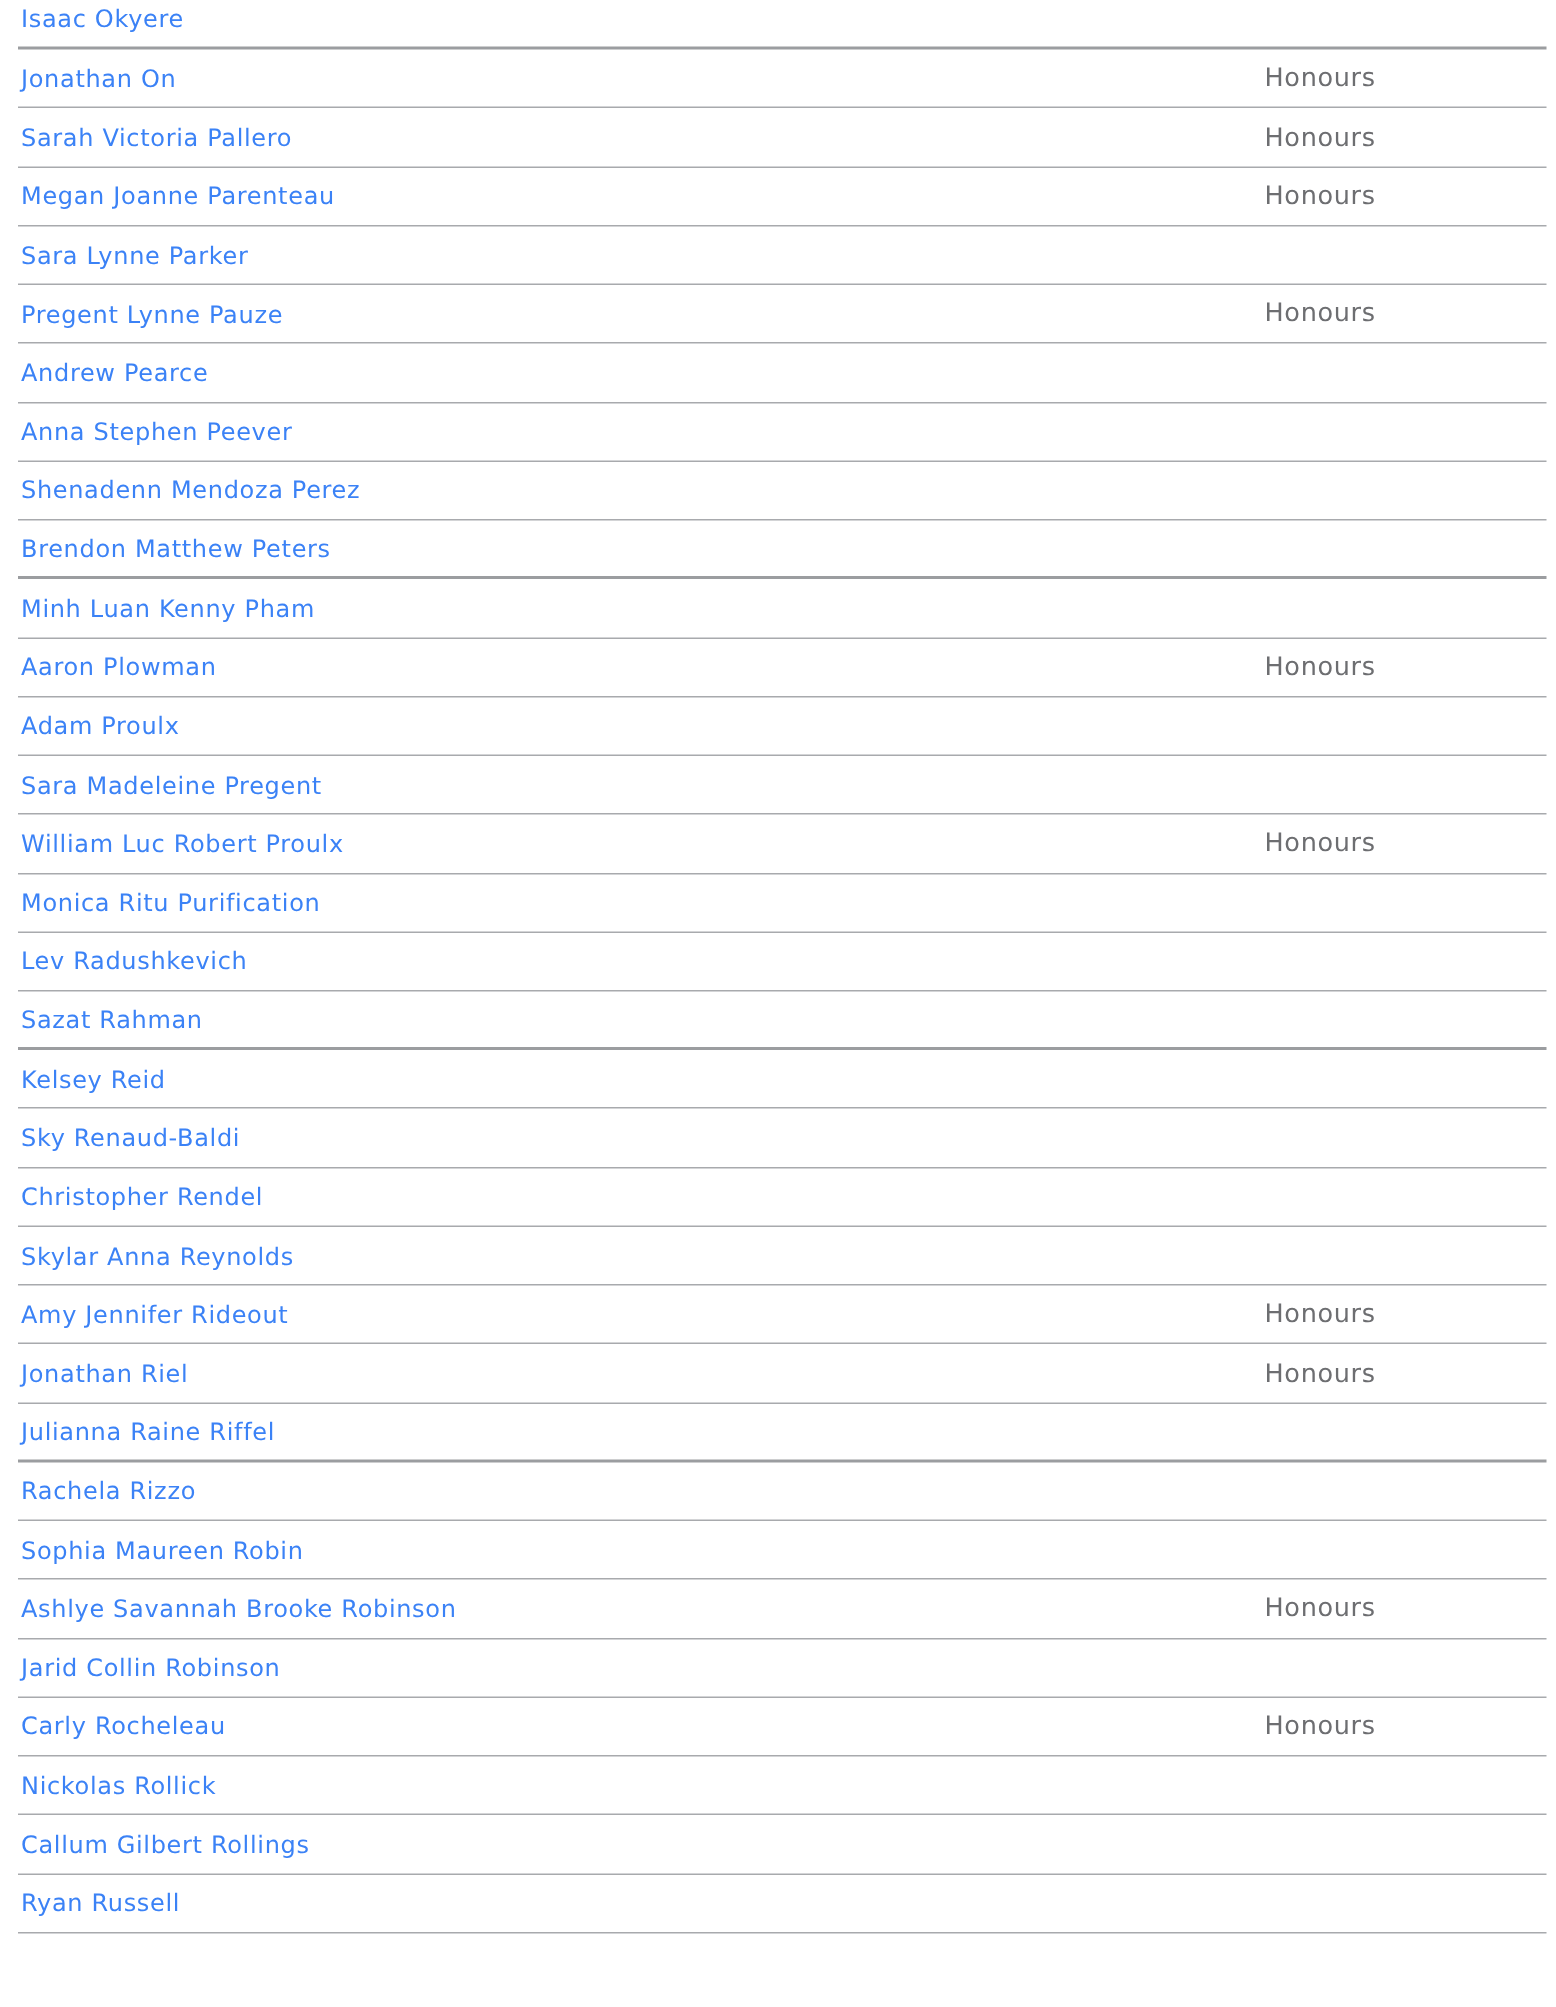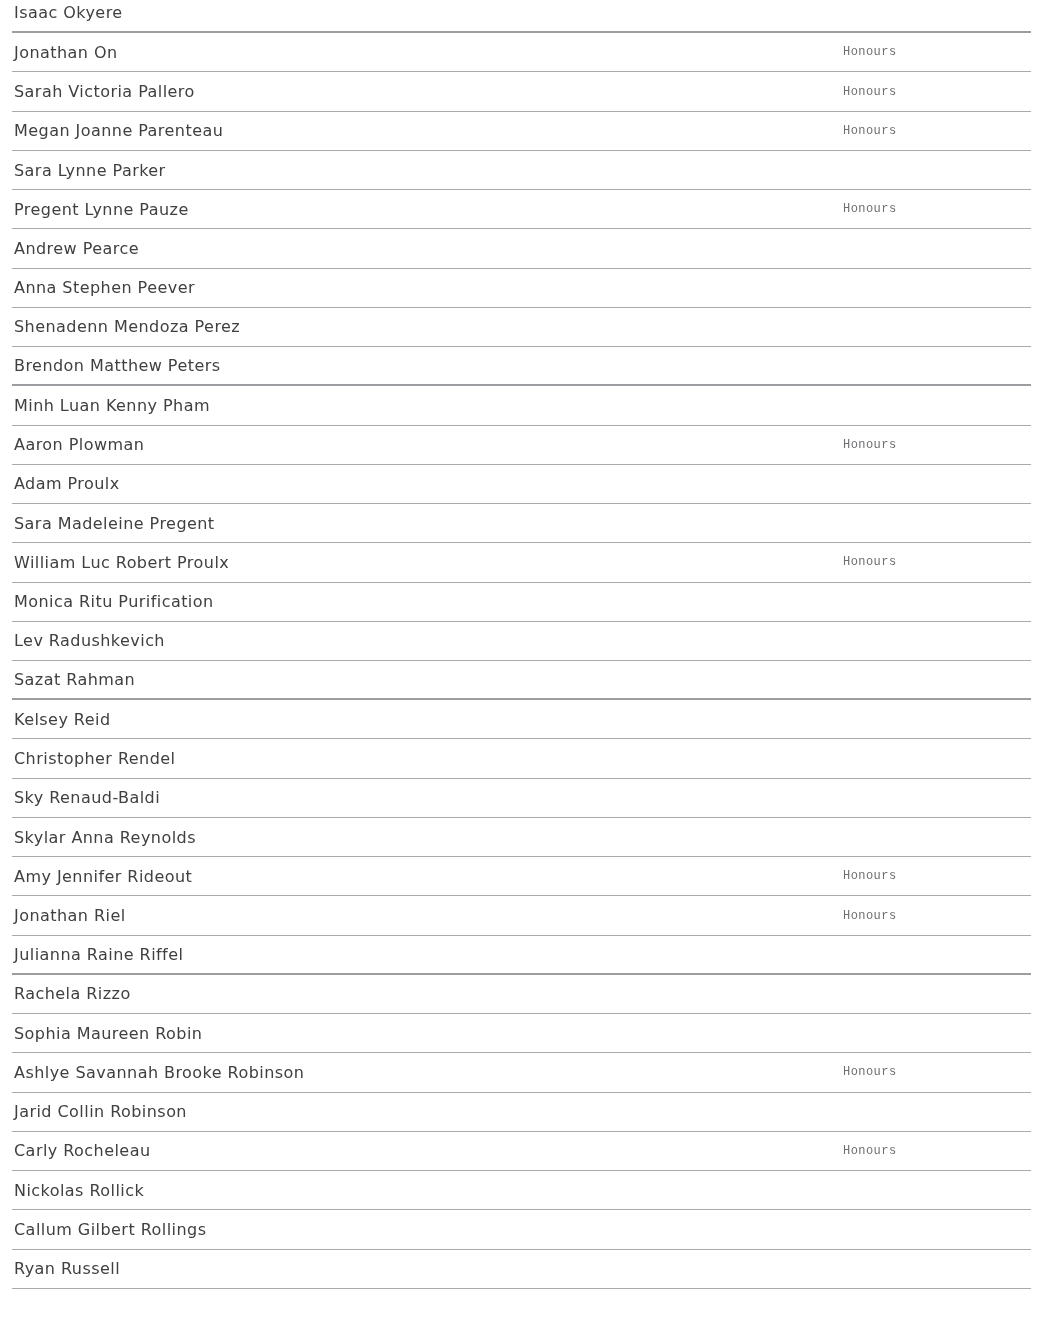--- a/index.html
+++ b/index.html
@@ -29,31 +29,30 @@
   }
   .row.thick {
     border-bottom-width: 2px;
     border-bottom-color: #9b9da0;
   }
   .name-cell {
     flex: 1 1 auto;
     padding-left: 2px;
     font-size: 16px;
     letter-spacing: 0.45px;
-    color: #404040;
+    color: #3b82f6;
     white-space: nowrap;
     overflow: hidden;
   }
   .distinction-cell {
     flex: 0 0 188px;
-    font-size: 12px;
+    font-size: 17px;
     letter-spacing: 0.45px;
     color: #6d6e71;
     white-space: nowrap;
-    font-family: Liberation Mono, monospace;
   }
 </style>
 </head>
 <body>
 
 <div class="grad-list">
     <div class="row thick">
     <span class="name-cell">Isaac Okyere</span>
     <span class="distinction-cell"></span>
   </div>
@@ -123,25 +122,25 @@
   </div>
     <div class="row thick">
     <span class="name-cell">Sazat Rahman</span>
     <span class="distinction-cell"></span>
   </div>
     <div class="row">
     <span class="name-cell">Kelsey Reid</span>
     <span class="distinction-cell"></span>
   </div>
     <div class="row">
-    <span class="name-cell">Christopher Rendel</span>
+    <span class="name-cell">Sky Renaud-Baldi</span>
     <span class="distinction-cell"></span>
   </div>
     <div class="row">
-    <span class="name-cell">Sky Renaud-Baldi</span>
+    <span class="name-cell">Christopher Rendel</span>
     <span class="distinction-cell"></span>
   </div>
     <div class="row">
     <span class="name-cell">Skylar Anna Reynolds</span>
     <span class="distinction-cell"></span>
   </div>
     <div class="row">
     <span class="name-cell">Amy Jennifer Rideout</span>
     <span class="distinction-cell">Honours</span>
   </div>

